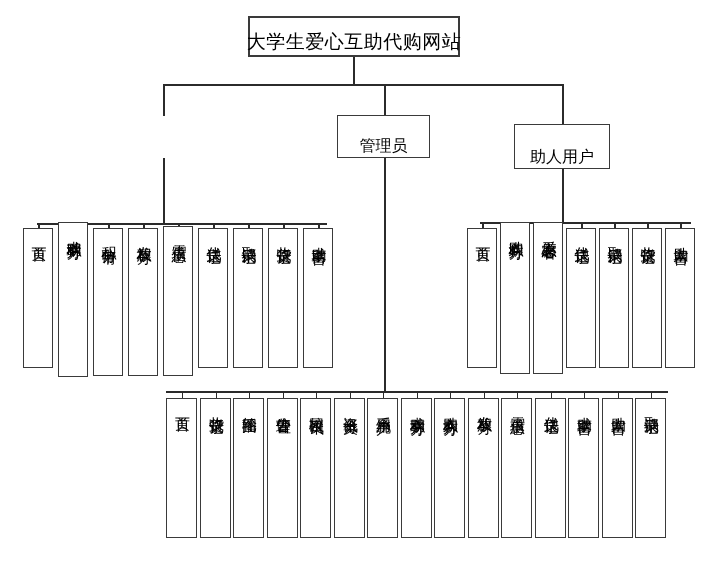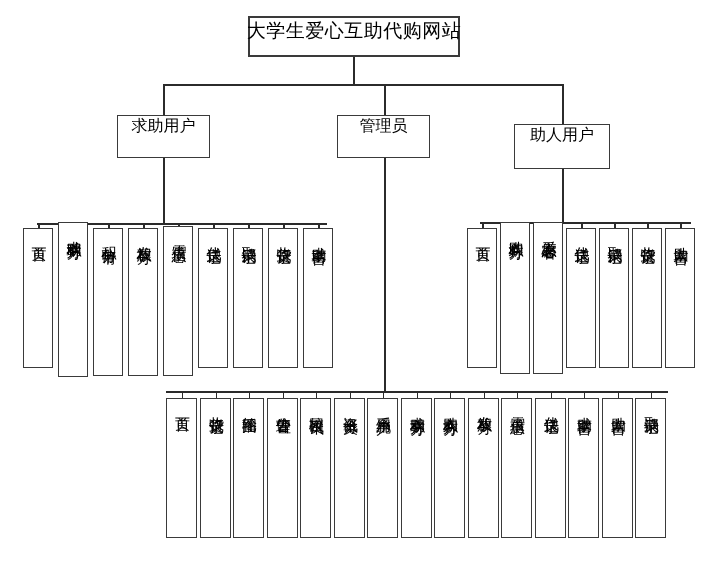--- a/index.html
+++ b/index.html
@@ -18,21 +18,21 @@
     overflow: hidden;
   }
 
   
   .node {
     position: absolute;
     box-sizing: border-box;
     border: 1.5px solid #3a3a3a;
     background: #ffffff;
     display: flex;
-    align-items: flex-start;
+    align-items: flex-end;
     justify-content: center;
     text-align: center;
     color: #000000;
     z-index: 3;
   }
 
   .node.root {
     border-width: 2px;
     font-size: 19px;
     letter-spacing: 0.5px;
@@ -89,23 +89,20 @@
   <div class="node root" style="left:248px; top:16px; width:212px; height:41px;">
     <span id="root-label">大学生爱心互助代购网站</span>
   </div>
 
   <div class="line v" style="left:353px; top:57px; width:1.5px; height:28px;"></div>
   <div class="line h" style="left:163px; top:84px; width:401px; height:1.5px;"></div>
   <div class="line v" style="left:163px; top:84px; width:1.5px; height:32px;"></div>
   <div class="line v" style="left:384px; top:84px; width:1.5px; height:32px;"></div>
   <div class="line v" style="left:562px; top:84px; width:1.5px; height:41px;"></div>
 
-  <div class="node lvl2" style="left:117px; top:115px; width:93px; height:43px;">
-    <span>求助用户</span>
-  </div>
   <div class="node lvl2" style="left:514px; top:124px; width:96px; height:45px;">
     <span>助人用户</span>
   </div>
   <div class="node lvl2" style="left:337px; top:115px; width:93px; height:43px;">
     <span>管理员</span>
   </div>
 
   <div class="line v" style="left:163px; top:158px; width:1.5px; height:66px;"></div>
   <div class="line v" style="left:384px; top:158px; width:1.5px; height:234px;"></div>
   <div class="line v" style="left:562px; top:169px; width:1.5px; height:53px;"></div>

